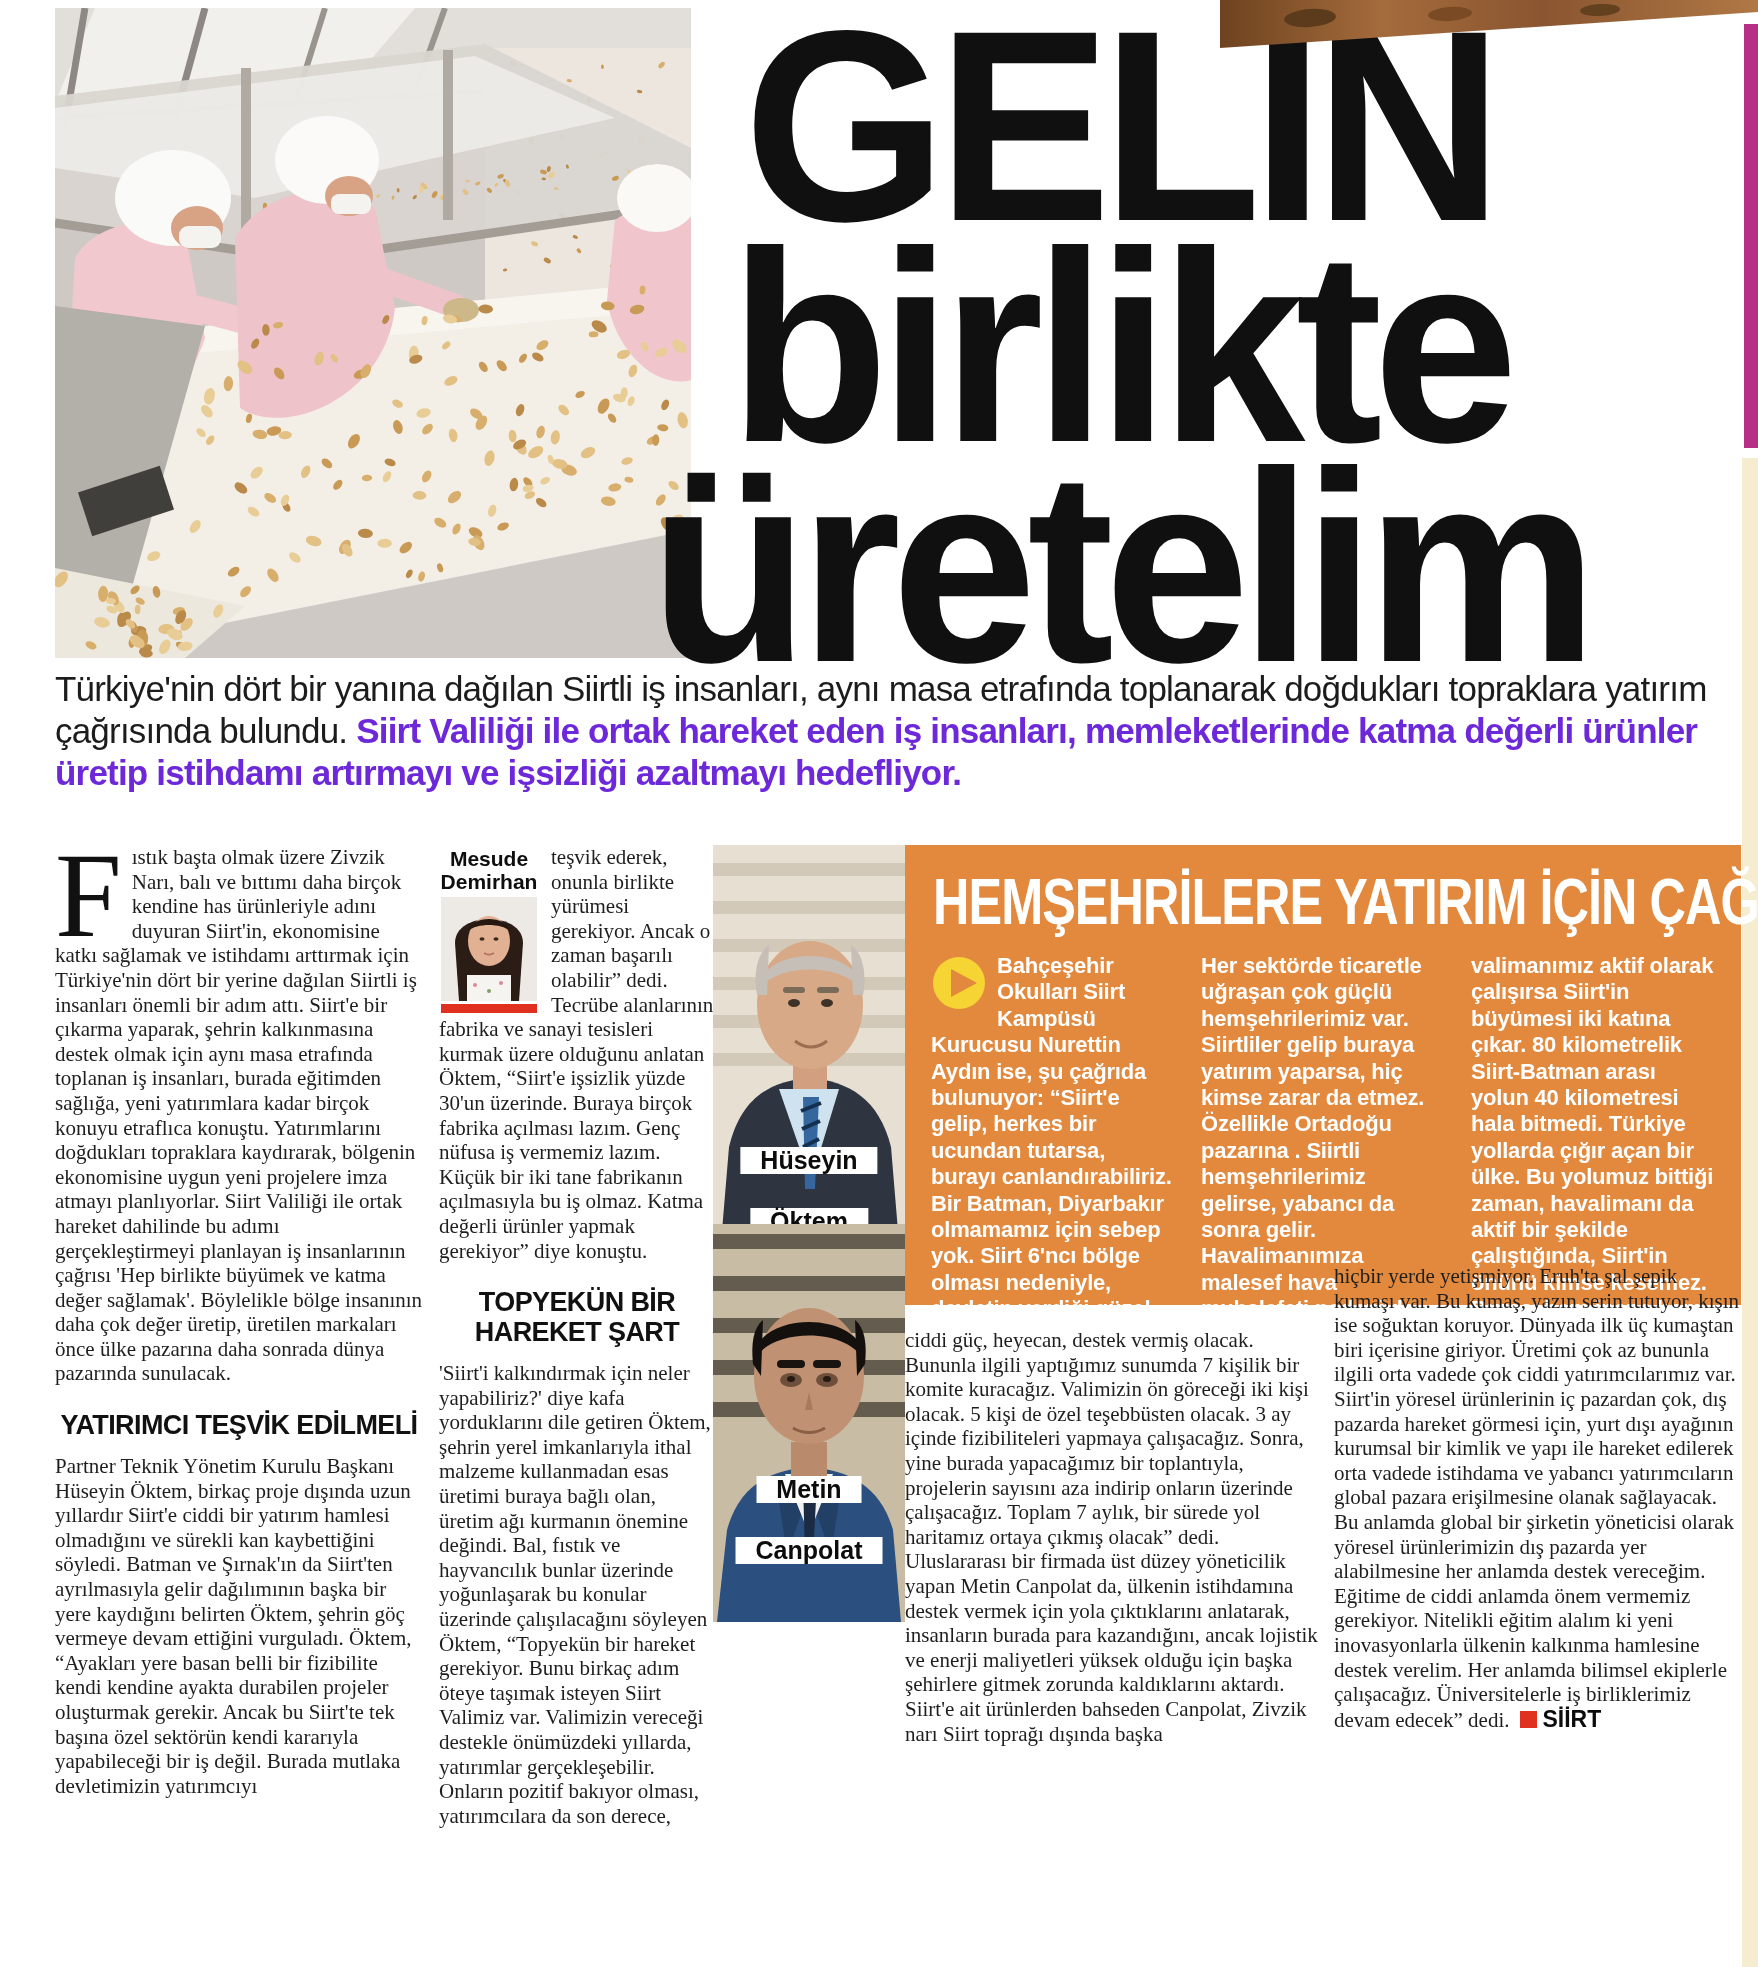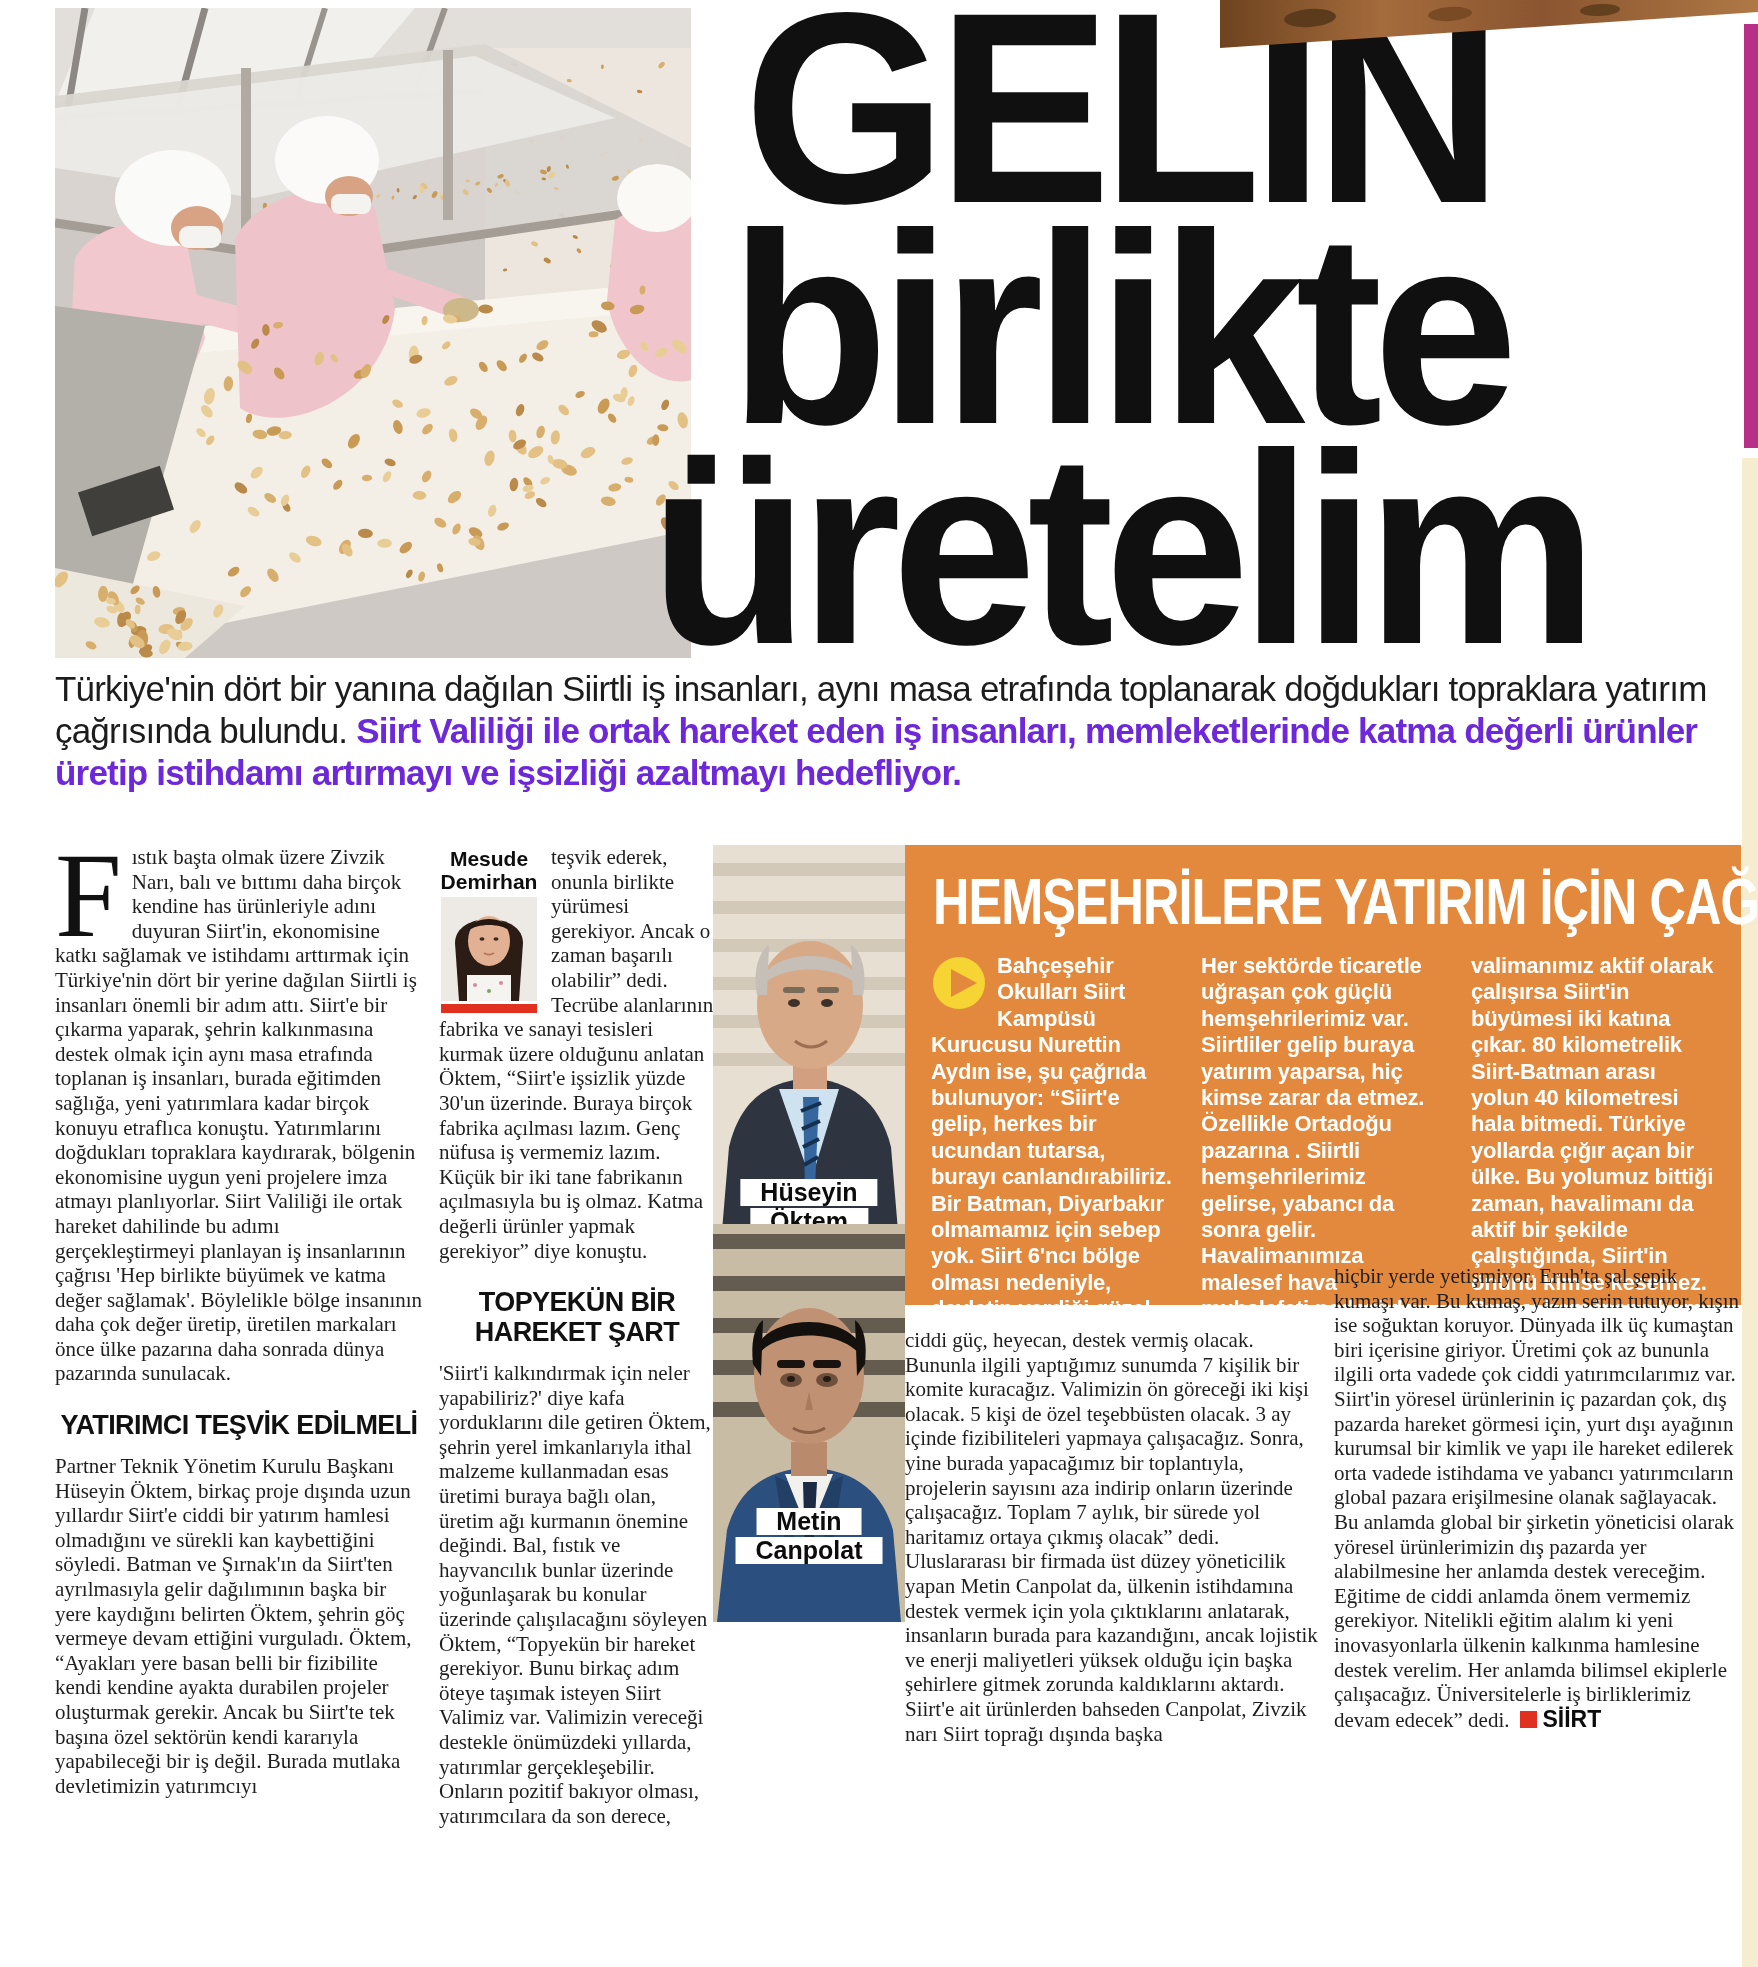--- a/index.html
+++ b/index.html
@@ -1,20 +1,20 @@
 <!DOCTYPE html>
 <html><head>
 <meta charset="utf-8">
 <style>
   html,body{margin:0;padding:0;background:#ffffff;}
   #page{position:relative;width:1758px;height:1967px;background:#fff;overflow:hidden;
         font-family:"Liberation Serif",serif;color:#1e1e1e;}
   
   #news-photo{position:absolute;left:55px;top:8px;width:636px;height:650px;}
-  #headline{position:absolute;left:690px;top:2px;width:858px;height:654px;
+  #headline{position:absolute;left:690px;top:20px;width:858px;height:654px;
             display:flex;flex-direction:column;justify-content:space-between;align-items:center;}
   .hl{font-family:"Liberation Sans",sans-serif;font-weight:bold;color:#101010;
       font-size:272px;line-height:213px;letter-spacing:-10px;white-space:nowrap;
       transform:scaleX(0.96);transform-origin:center;}
   #wood-fragment{position:absolute;left:1220px;top:0;width:538px;height:52px;}
   #magenta-bar{position:absolute;left:1744px;top:24px;width:14px;height:424px;background:#B82F87;}
   #cream-bar{position:absolute;left:1742px;top:458px;width:16px;height:1509px;background:#F6ECCF;}
   
   #standfirst{position:absolute;left:55px;top:668px;width:1660px;
               font-family:"Liberation Sans",sans-serif;font-size:35px;line-height:42px;
@@ -37,21 +37,21 @@
   #byline svg{display:block;margin:4px auto 0 auto;}
   #byline .byl-rule{width:96px;height:9px;background:#E0301F;margin:3px auto 0 auto;}
   
   .portrait{position:absolute;left:713px;width:192px;}
   #portrait1{top:845px;height:398px;}
   #portrait2{top:1224px;height:348px;}
   .portrait svg{display:block;}
   .caption{position:absolute;bottom:8px;left:50%;transform:translateX(-50%);
            display:flex;flex-direction:column;align-items:center;gap:2px;
            font-family:"Liberation Sans",sans-serif;font-weight:bold;font-size:25px;line-height:27px;}
-  .caption span{background:#ffffff;color:#0c0c0c;padding:0 20px;white-space:nowrap;}
+  .caption span{background:#ffffff;color:#0c0c0c;padding:0 20px;white-space:nowrap;margin-top:32px;}
   
   #info-box{position:absolute;left:905px;top:845px;width:836px;height:460px;background:#E2893E;
             box-sizing:border-box;padding:18px 26px 0 26px;color:#ffffff;
             font-family:"Liberation Sans",sans-serif;}
   #info-box-title{font-weight:bold;font-size:52px;line-height:60px;letter-spacing:-1px;
                   white-space:nowrap;transform:scale(0.97,1.25);transform-origin:left center;
                   margin:8px 0 22px 2px;}
   #info-box-cols{display:flex;gap:26px;}
   .box-col{flex:1;font-weight:bold;font-size:22px;line-height:26.4px;letter-spacing:-0.2px;}
   .play{float:left;width:56px;height:56px;margin:2px 10px 2px 0;}

